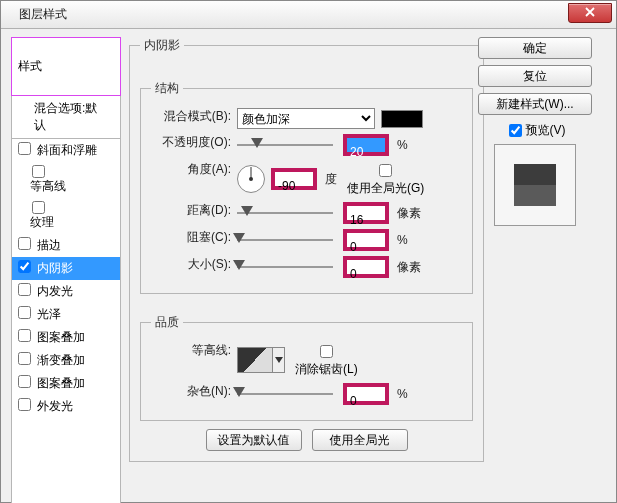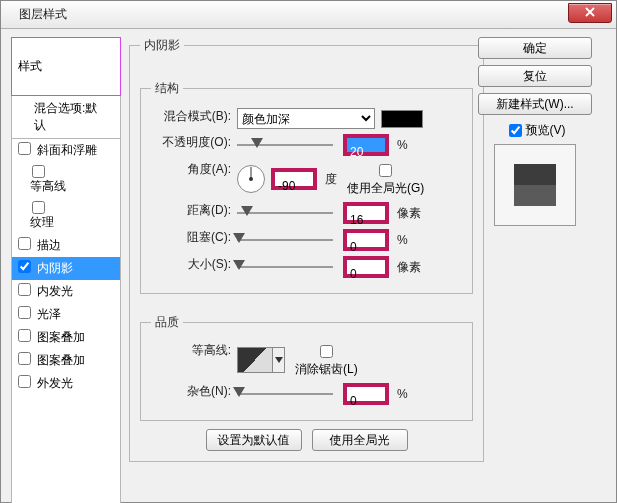--- a/index.html
+++ b/index.html
@@ -109,20 +109,24 @@
           <div class="style-item">
             <input type="checkbox" style="">
             <span>光泽</span>
           </div>
           <div class="style-item">
             <input type="checkbox" style="">
             <span>图案叠加</span>
           </div>
           <div class="style-item">
             <input type="checkbox" style="">
+            <span>渐变叠加</span>
+          </div>
+          <div class="style-item">
+            <input type="checkbox" style="">
             <span>图案叠加</span>
           </div>
           <div class="style-item">
             <input type="checkbox" style="">
             <span>外发光</span>
           </div>
         </div>
     </div>
 
     <div class="main-panel">

